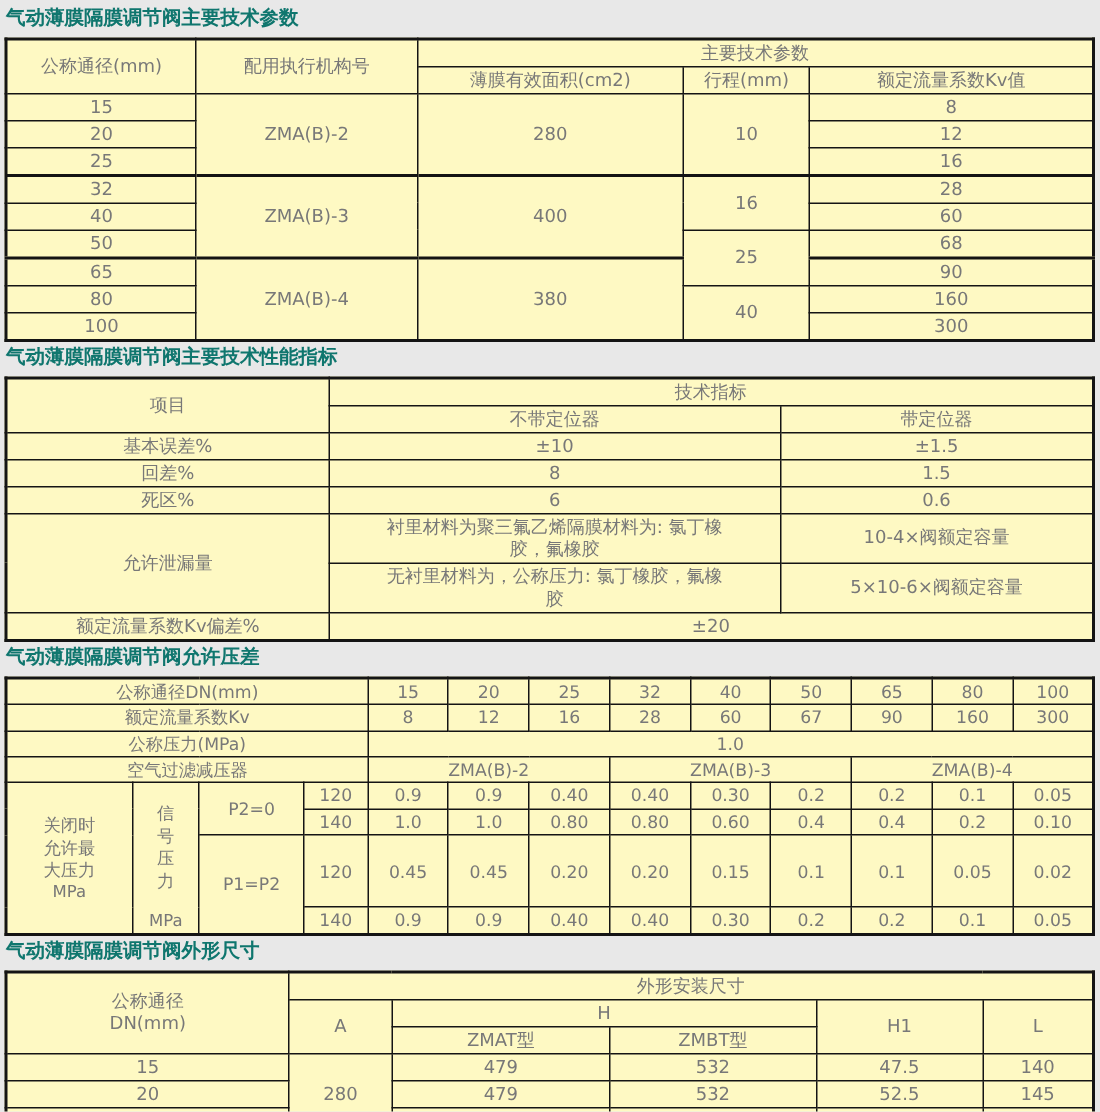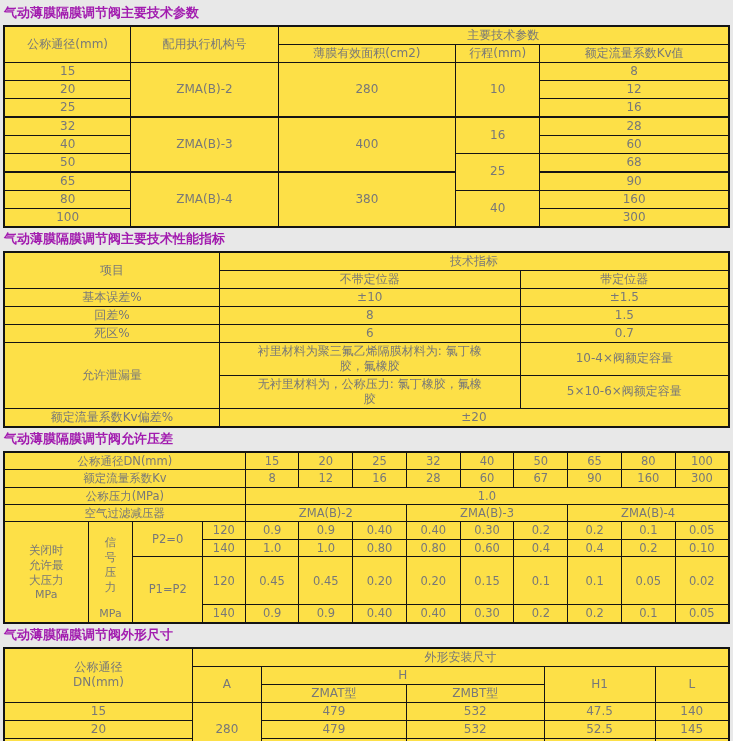--- a/index.html
+++ b/index.html
@@ -3,30 +3,30 @@
 <meta charset="utf-8">
 <style>
   html,body{margin:0;padding:0;}
   body{
     width:733px;height:741px;overflow:hidden;
     background:#e8e8e8;
     font-family:"DejaVu Sans","Liberation Sans",sans-serif;
   }
   .wrap{padding:2px 3px 0 3px;}
   .title{
-    font-size:13px;font-weight:bold;color:#a21caf;
+    font-size:13px;font-weight:bold;color:#0f766e;
     margin:4px 0 4px 1px;line-height:1.15;
   }
   .attach{
     font-size:13px;font-weight:bold;color:#0d0d0d;
     margin:7px 0 3px 1px;line-height:1.15;white-space:pre;
   }
   table{
     border-collapse:collapse;width:100%;table-layout:fixed;
-    background:#fde047;border:2px solid #141414;
+    background:#fef9c3;border:2px solid #141414;
   }
   td{
     border:1px solid #141414;
     font-size:12px;color:#787878;text-align:center;
     padding:1px 2px;line-height:1.25;overflow:hidden;
     vertical-align:middle;font-weight:normal;
   }
   .t1 td{height:13px;}
   .t2 td{height:13px;}
   .t3 td{height:13px;font-size:11.5px;}
@@ -135,21 +135,21 @@
       <td>±1.5</td>
     </tr>
     <tr>
       <td>回差%</td>
       <td>8</td>
       <td>1.5</td>
     </tr>
     <tr>
       <td>死区%</td>
       <td>6</td>
-      <td>0.7</td>
+      <td>0.6</td>
     </tr>
     <tr>
       <td rowspan="2">允许泄漏量</td>
       <td class="leakcell">
             <div>衬里材料为聚三氟乙烯隔膜材料为: 氯丁橡胶，氟橡胶</div>
           </td>
       <td>10-4×阀额定容量</td>
     </tr>
     <tr>
       <td class="leakcell">

